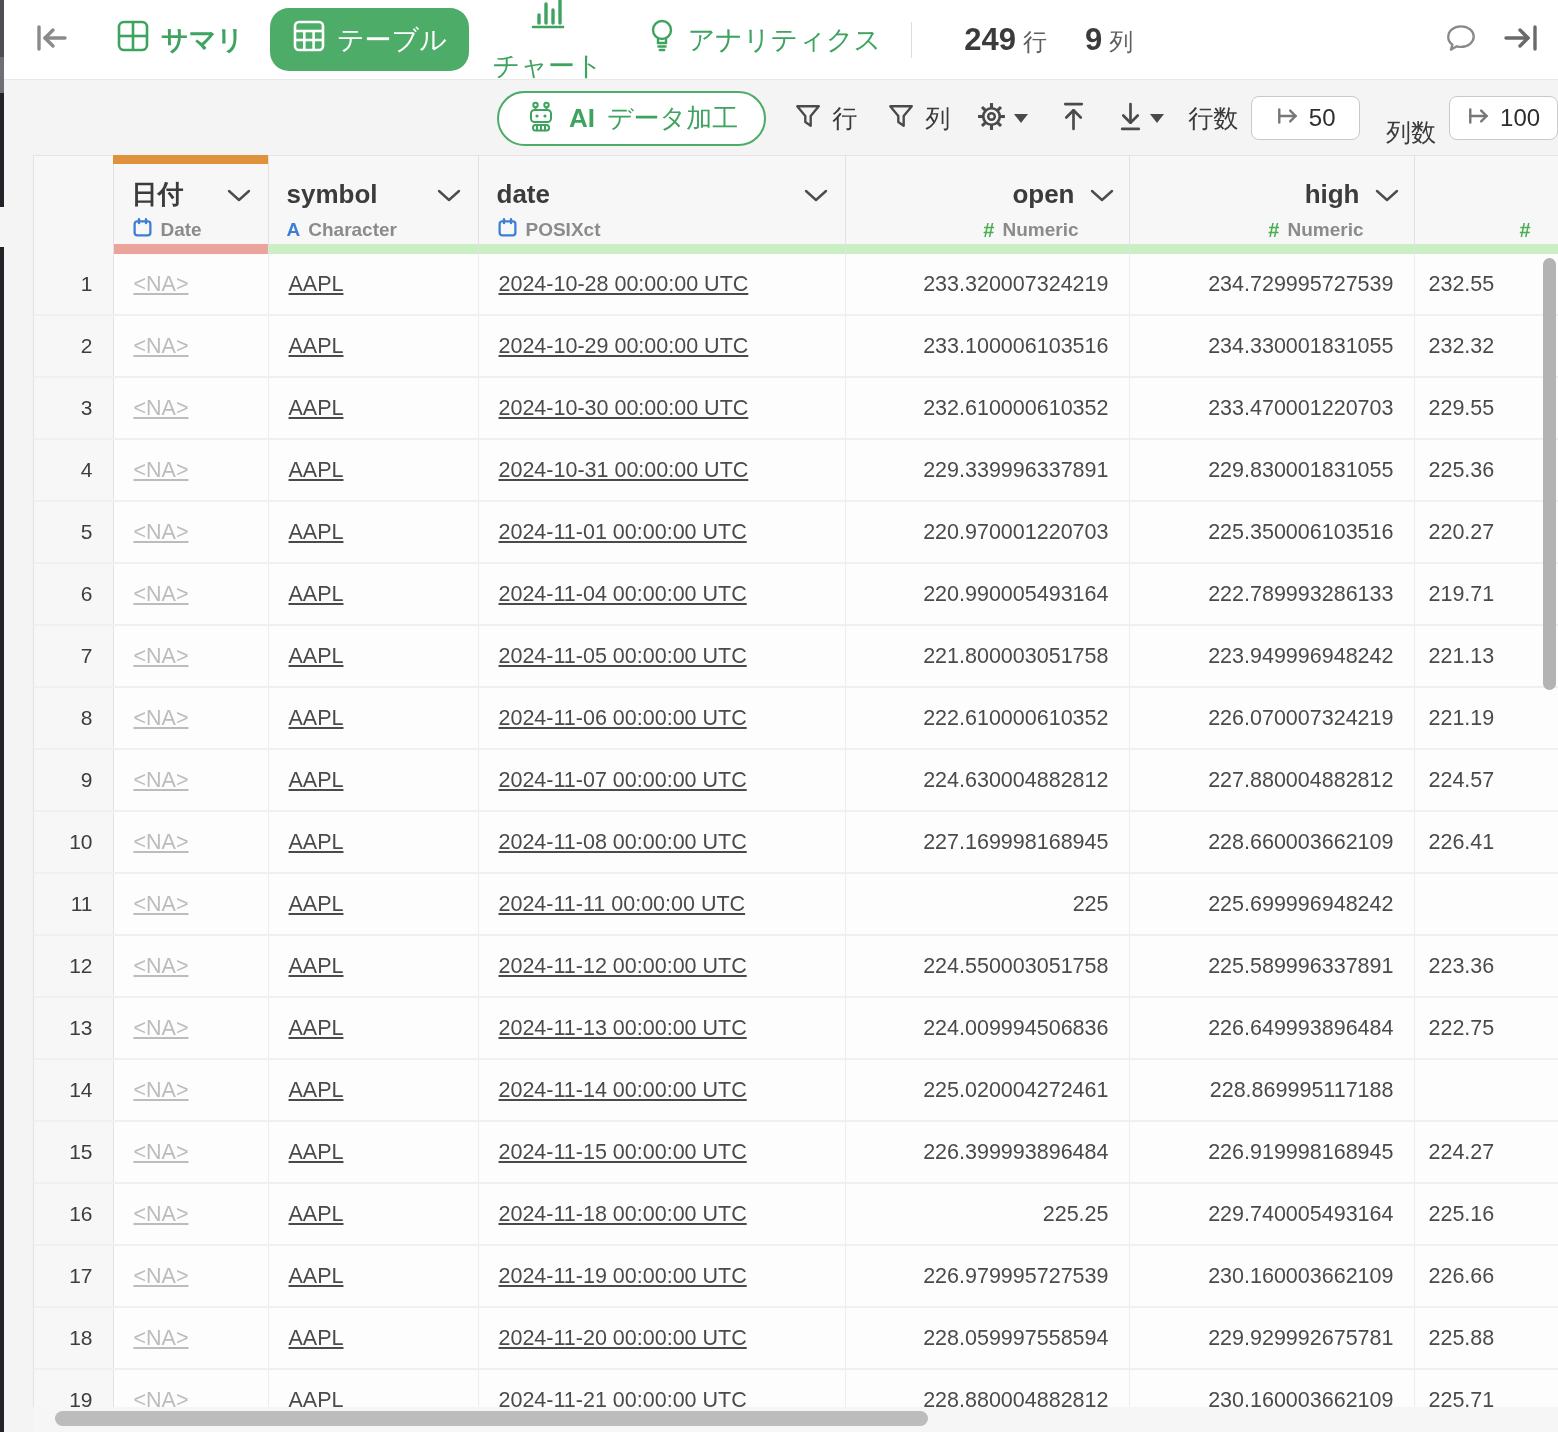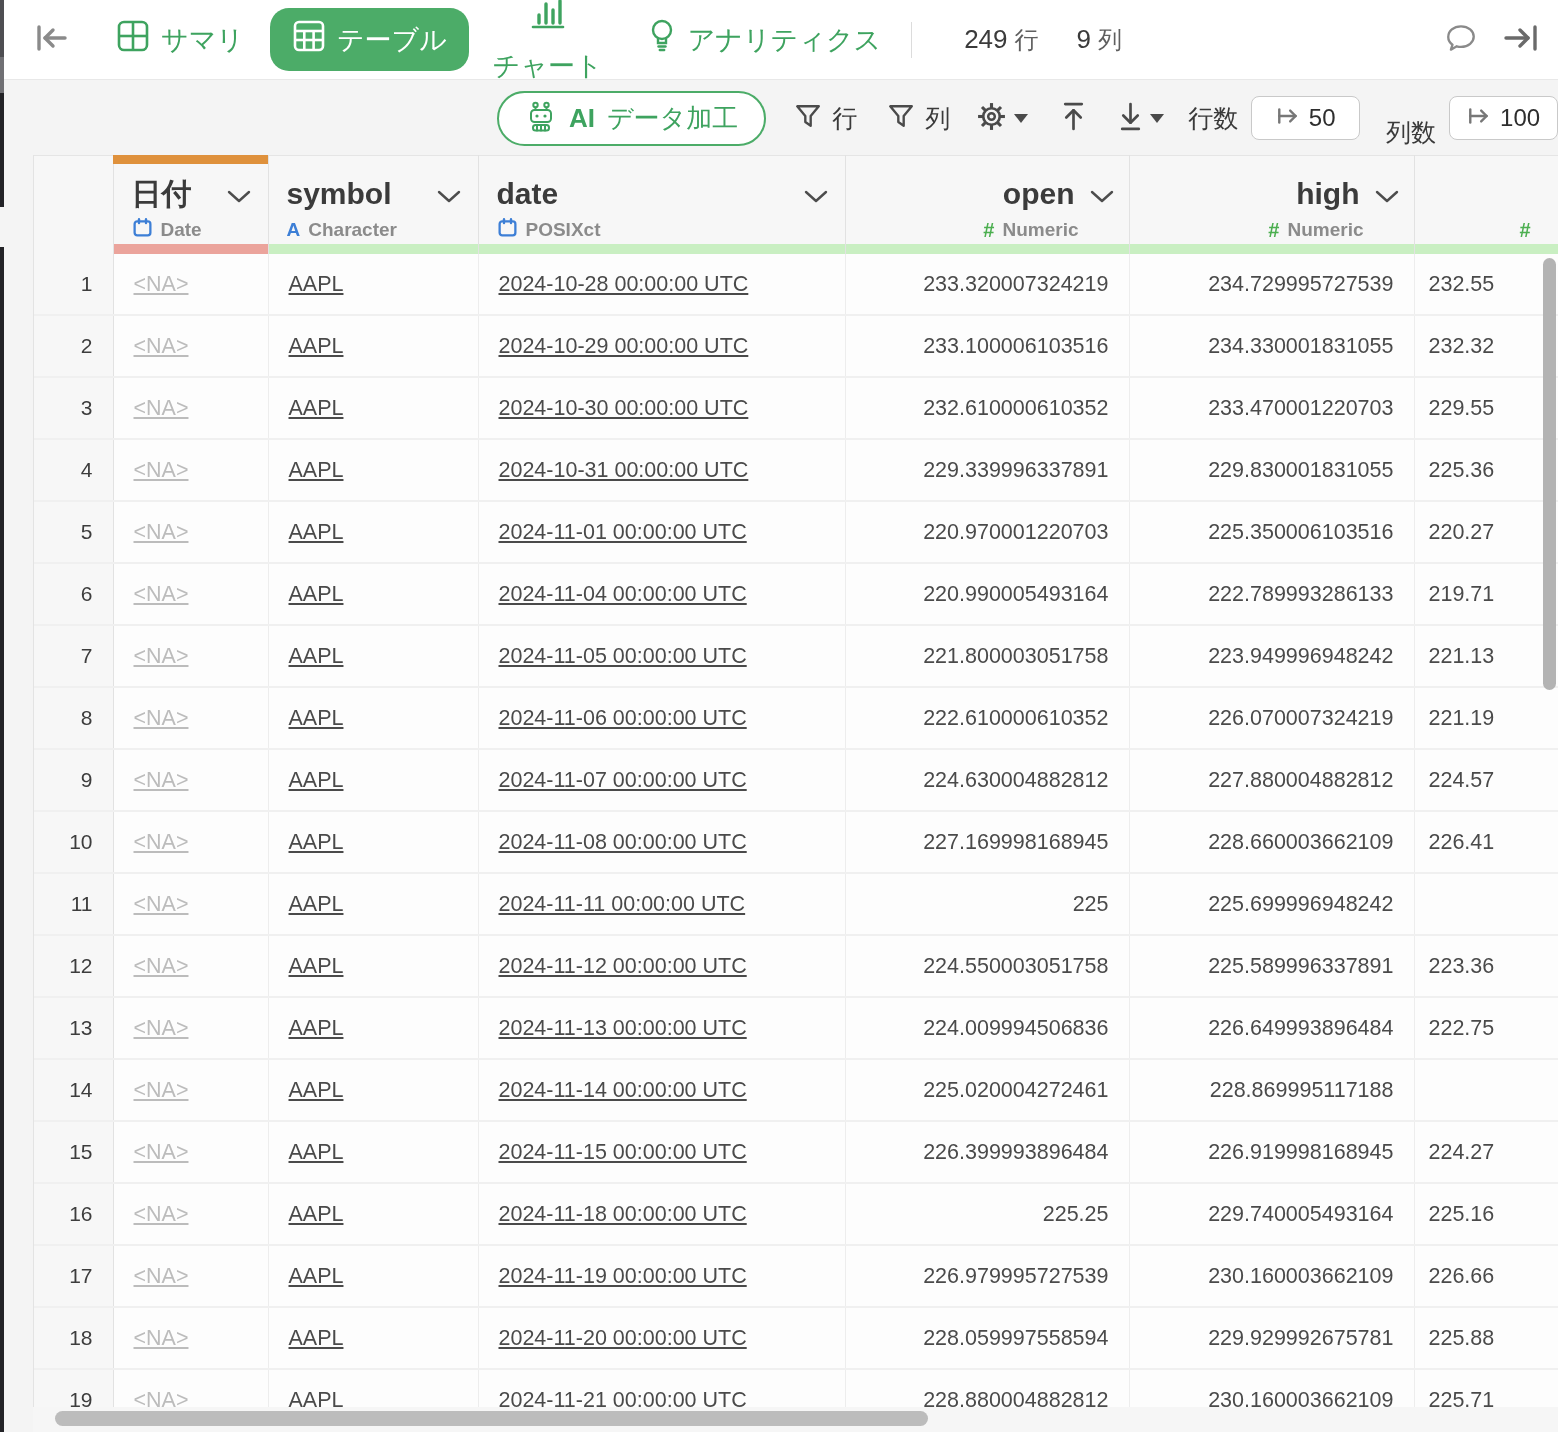--- a/index.html
+++ b/index.html
@@ -17,28 +17,28 @@
   .left-strip .seg4{position:absolute;left:0;top:247px;width:4px;height:1185px;background:#232327;}
 
   
   .topbar{
     position:absolute;left:4px;top:0;right:0;height:80px;background:#ffffff;
     border-bottom:1px solid #e8e8e8;display:flex;align-items:center;padding-left:28px;box-sizing:border-box;
   }
   .icon-btn{display:flex;align-items:center;justify-content:center;cursor:pointer;background:none;border:none;padding:0;}
   .tab{display:flex;align-items:center;gap:11px;font-size:27px;color:#3EA35F;cursor:pointer;white-space:nowrap;}
   .tab.active{background:#4CAC68;color:#fff;border-radius:19px;padding:11px 22px;}
-  .tab-summary{margin-left:46px;}
+  .tab-summary{margin-left:46px;font-weight:bold;}
   .tab-table{margin-left:26px;}
   .tab-chart{margin-left:24px;flex-direction:column;}
   .tab-analytics{margin-left:44px;}
   .tb-divider{width:1px;height:36px;background:#dcdcdc;margin-left:30px;}
   .count-group{display:flex;align-items:baseline;margin-left:52px;white-space:nowrap;}
   .count-group.cols{margin-left:38px;}
-  .count-num{font-size:26px;font-weight:normal;color:#3b3b3b;}
+  .count-num{font-size:31px;font-weight:bold;color:#3b3b3b;}
   .count-unit{font-size:24px;color:#5f5f5f;margin-left:7px;}
   .topbar-spacer{flex:1;}
   .bubble-btn{margin-right:24px;}
   .expand-btn{margin-right:18px;}
 
   
   .toolbar{
     position:absolute;left:16px;top:81px;right:0;height:74px;
     display:flex;align-items:center;box-sizing:border-box;padding-left:40px;
   }
@@ -68,21 +68,21 @@
   
   .table-viewport{
     position:absolute;left:33px;top:155px;width:1525px;height:1252px;overflow:hidden;
     border-left:1px solid #e3e3e3;box-sizing:border-box;
   }
   table{border-collapse:collapse;table-layout:fixed;width:1600px;}
   th{position:relative;padding:0;background:#f7f7f7;border-right:1px solid #e2e2e2;border-top:1px solid #e5e5e5;vertical-align:top;}
   .hwrap{position:relative;height:98px;}
   .col-topbar{position:absolute;top:-1px;left:-1px;right:0;height:9px;}
   .q-bar{position:absolute;bottom:0;left:0;right:0;height:10px;}
-  .h-name{position:absolute;top:16px;left:0;right:0;height:44px;display:flex;align-items:center;font-size:30px;font-weight:bold;color:#3b3b3b;}
+  .h-name{position:absolute;top:16px;left:0;right:0;height:44px;display:flex;align-items:center;font-size:26px;font-weight:bold;color:#3b3b3b;}
   .h-name.left{justify-content:space-between;padding:0 16px 0 18px;}
   .h-name.right{justify-content:flex-end;gap:14px;padding-right:14px;}
   .h-type{position:absolute;top:60px;left:0;right:0;height:28px;display:flex;align-items:center;gap:8px;font-size:19px;color:#8b8b8b;}
   .h-type.left{padding-left:18px;}
   .h-type.right{justify-content:flex-end;padding-right:50px;}
   .h-type.clip{justify-content:flex-start;padding-left:105px;}
   .ticon-a{font-size:19px;font-weight:bold;color:#3D7FD6;}
   .ticon-hash{font-size:20px;font-weight:bold;color:#4CAF50;}
   td{height:60px;font-size:21.5px;color:#4a4a4a;background:#fdfdfd;border-right:1px solid #ededed;border-bottom:2px solid #f0f0f0;white-space:nowrap;overflow:hidden;padding:0;}
   td.left{padding-left:20px;text-align:left;text-decoration:underline;}

